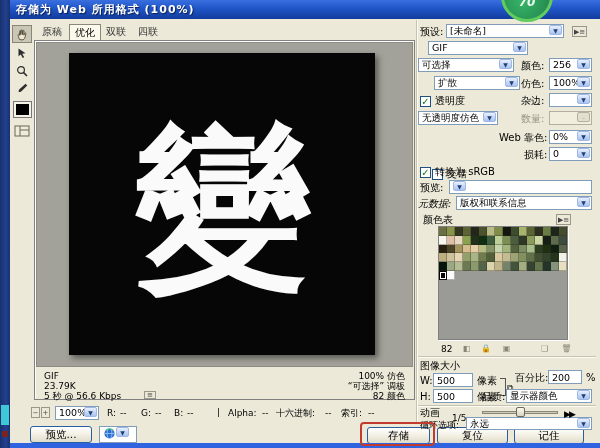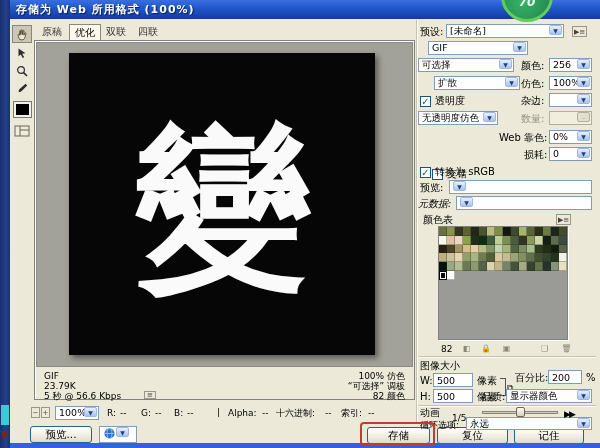--- a/index.html
+++ b/index.html
@@ -296,20 +296,21 @@
   <span>转换为 sRGB</span>
 </div>
 
 <span class="lbl" style="left:420px;top:182px;">预览:</span>
 <div class="combo" style="left:449px;top:180px;width:143px;">
   <span class="dd">▼</span>
 </div>
 
 <span class="lbl" style="left:418px;top:198px;font-style:italic;">元数据:</span>
 <div class="combo" style="left:456px;top:196px;width:136px;">
+  <span class="cv">版权和联系信息</span>
   <span class="dd">▼</span>
 </div>
 
 <span class="lbl" style="left:423px;top:214px;">颜色表</span>
 <span class="flyout" style="left:556px;top:214px;">▶≡</span>
 <div class="abs" id="palette" style="top:226px;">
   <div id="swatches">
       <div class="swatch" style="background: rgb(107, 112, 66);"></div>
       <div class="swatch" style="background: rgb(138, 148, 72);"></div>
       <div class="swatch" style="background: rgb(52, 54, 32);"></div>

